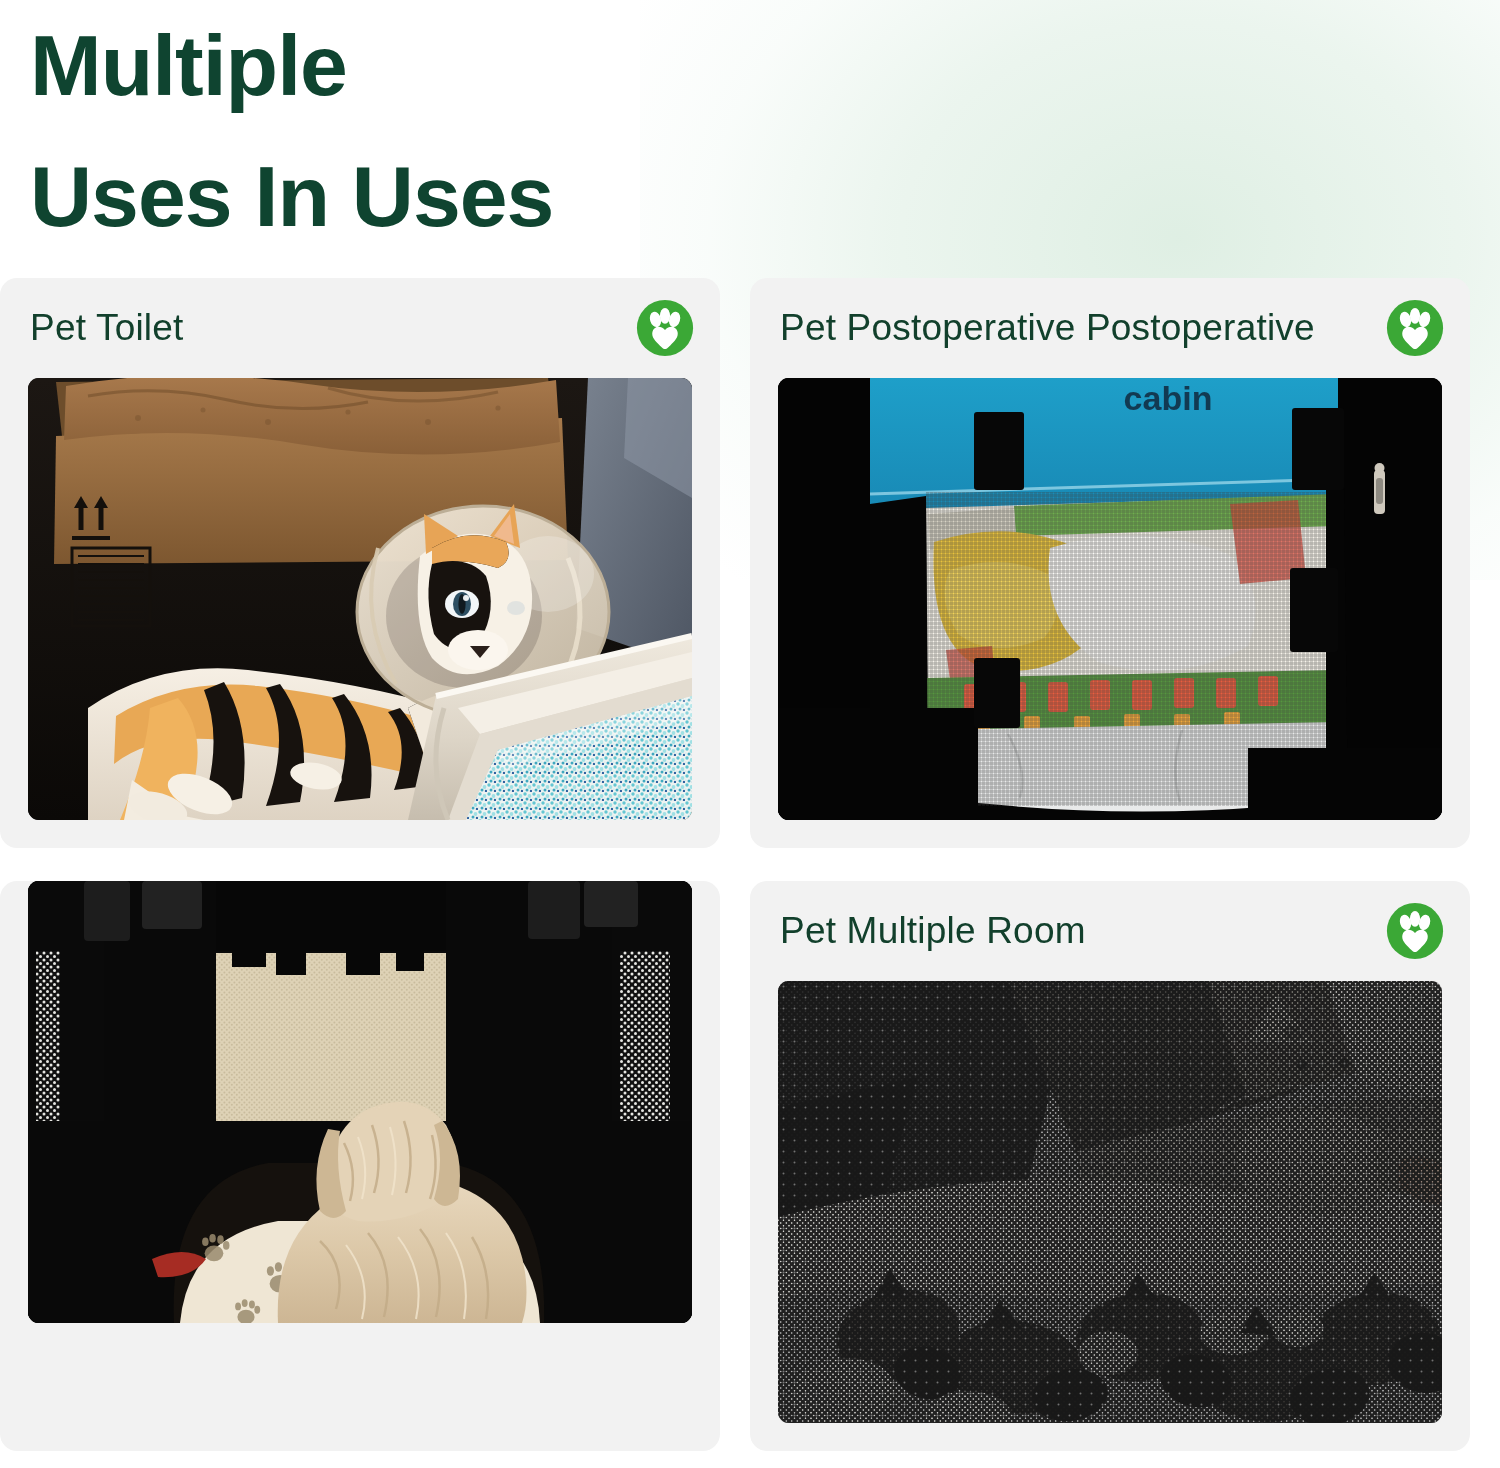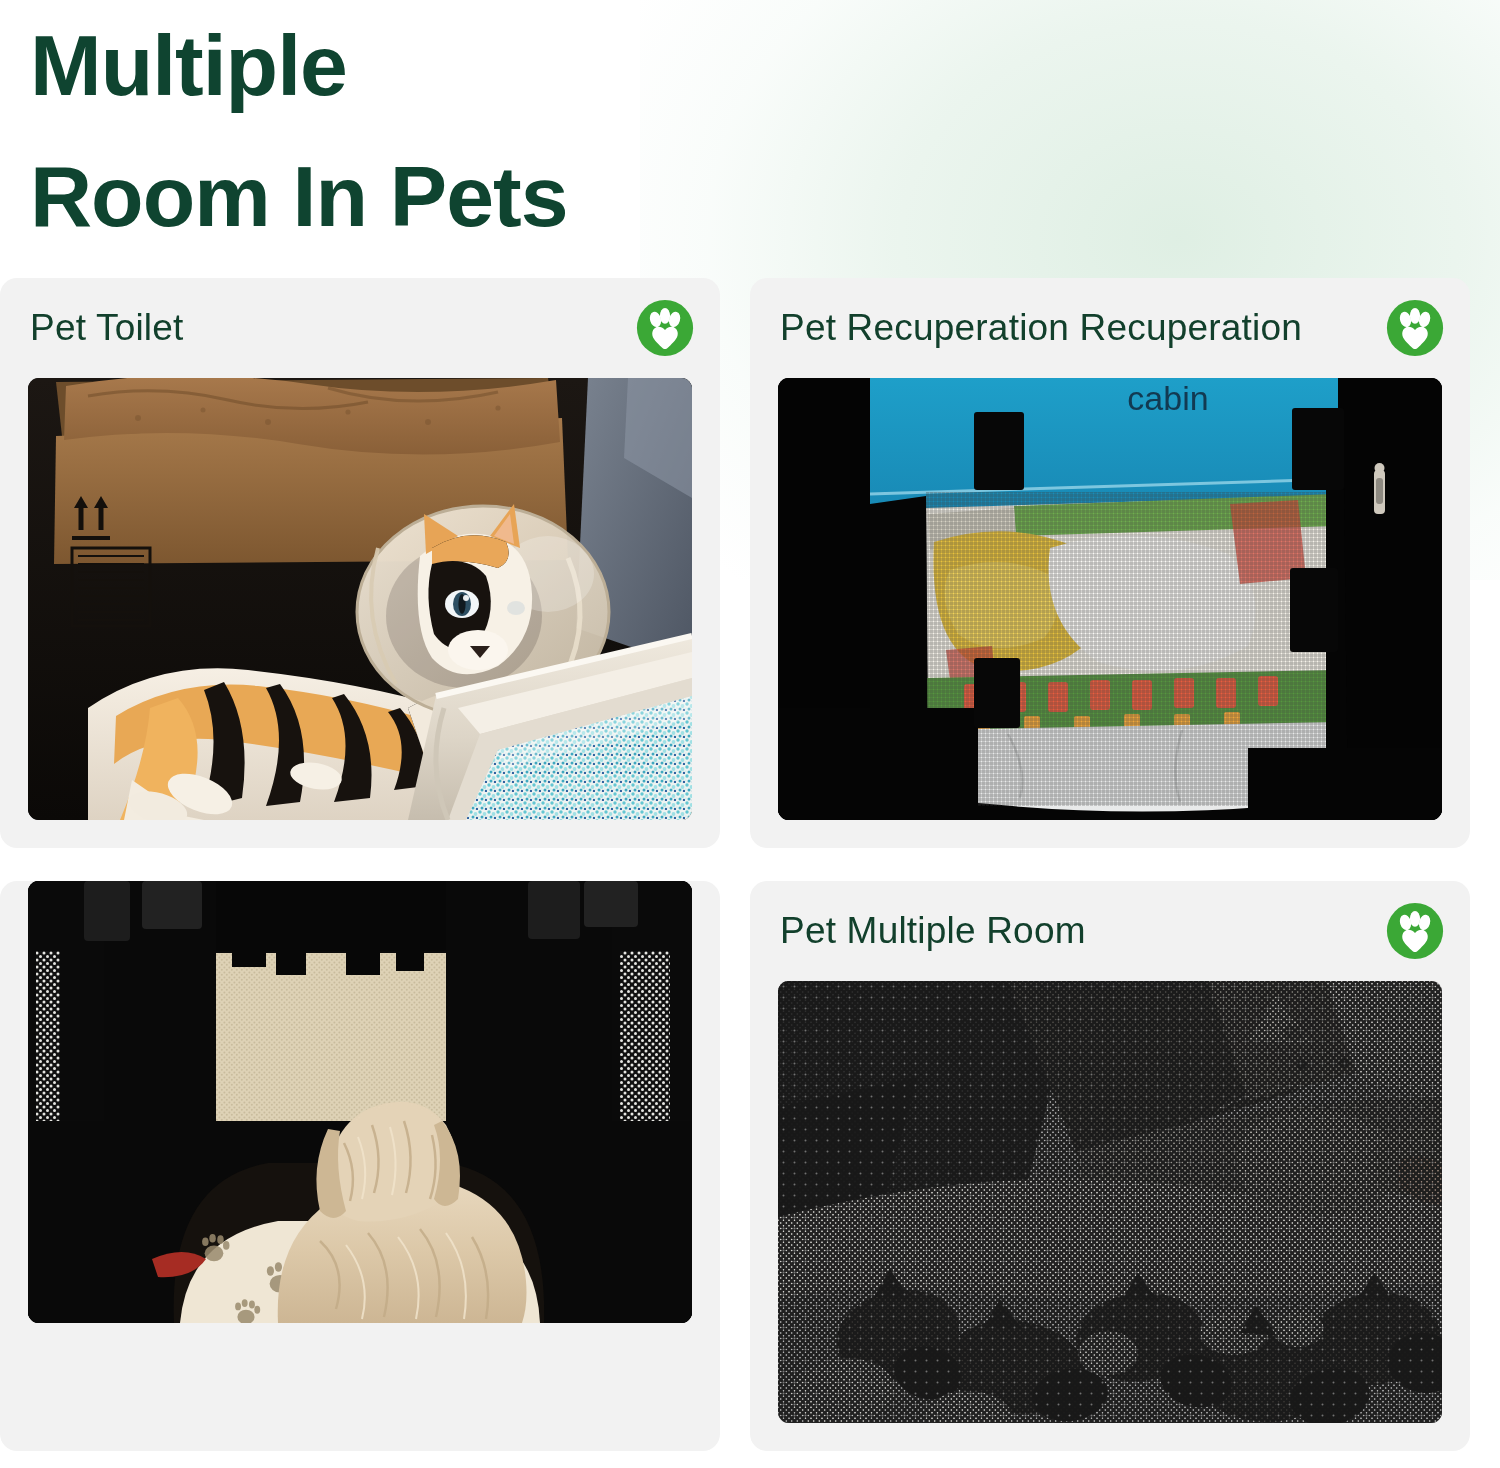--- a/index.html
+++ b/index.html
@@ -100,34 +100,35 @@
     display: block;
   }
 
   .photo {
     position: relative;
     margin: 0 28px 28px 28px;
     height: 442px;
     border-radius: 11px;
     overflow: hidden;
     background: #111;
+    font-weight: bold;
   }
   .photo > svg { display: block; width: 100%; height: 100%; }
 
 </style>
 </head>
 <body>
 
 <div class="bg-glow"></div>
 
 <div class="page">
 
   <h1 class="headline">
     <span class="line">Multiple</span>
-    <span class="line">Room In Pets</span>
+    <span class="line">Uses In Uses</span>
   </h1>
 
   <div class="grid">
 
     <div class="card">
       <div class="card-header">
         <span class="card-title">Pet Toilet</span>
         <svg class="paw-badge" viewBox="0 0 64 64">
           <circle cx="32" cy="32" r="31" fill="#3BA836"></circle>
           <ellipse cx="21.5" cy="22.5" rx="6" ry="8.6" fill="#fff" transform="rotate(-16 21.5 22.5)"></ellipse>
@@ -270,21 +271,21 @@
           <path d="M470 372 L664 318 L664 442 L438 442 Z" fill="url(#litter)"></path>
           <path d="M470 372 L664 318 L664 340 L476 392 Z" fill="#ffffff" opacity="0.25"></path>
           <path d="M408 318 L664 258" stroke="#fbf8f2" stroke-width="6" fill="none"></path>
           <path d="M416 330 Q398 388 420 442" stroke="#cfc7b8" stroke-width="5" fill="none"></path>
         </svg>
       </div>
     </div>
 
     <div class="card">
       <div class="card-header">
-        <span class="card-title">Pet Recuperation Recuperation</span>
+        <span class="card-title">Pet Postoperative Postoperative</span>
         <svg class="paw-badge" viewBox="0 0 64 64">
           <circle cx="32" cy="32" r="31" fill="#3BA836"></circle>
           <ellipse cx="21.5" cy="22.5" rx="6" ry="8.6" fill="#fff" transform="rotate(-16 21.5 22.5)"></ellipse>
           <ellipse cx="32" cy="18.6" rx="5.6" ry="8.8" fill="#fff"></ellipse>
           <ellipse cx="42.6" cy="22.5" rx="6" ry="8.6" fill="#fff" transform="rotate(16 42.6 22.5)"></ellipse>
           <path d="M32 34.2c-5.2-5.9-12.6-4-13.9 2.3-1.2 5.6 3.4 10.3 8.1 14.7 2.6 2.4 4.3 4.1 5.8 4.1s3.2-1.7 5.8-4.1c4.7-4.4 9.3-9.1 8.1-14.7-1.3-6.3-8.7-8.2-13.9-2.3z" fill="#fff"></path>
         </svg>
       </div>
       <div class="photo">
         <svg viewBox="0 0 664 442" preserveAspectRatio="xMidYMid slice">

